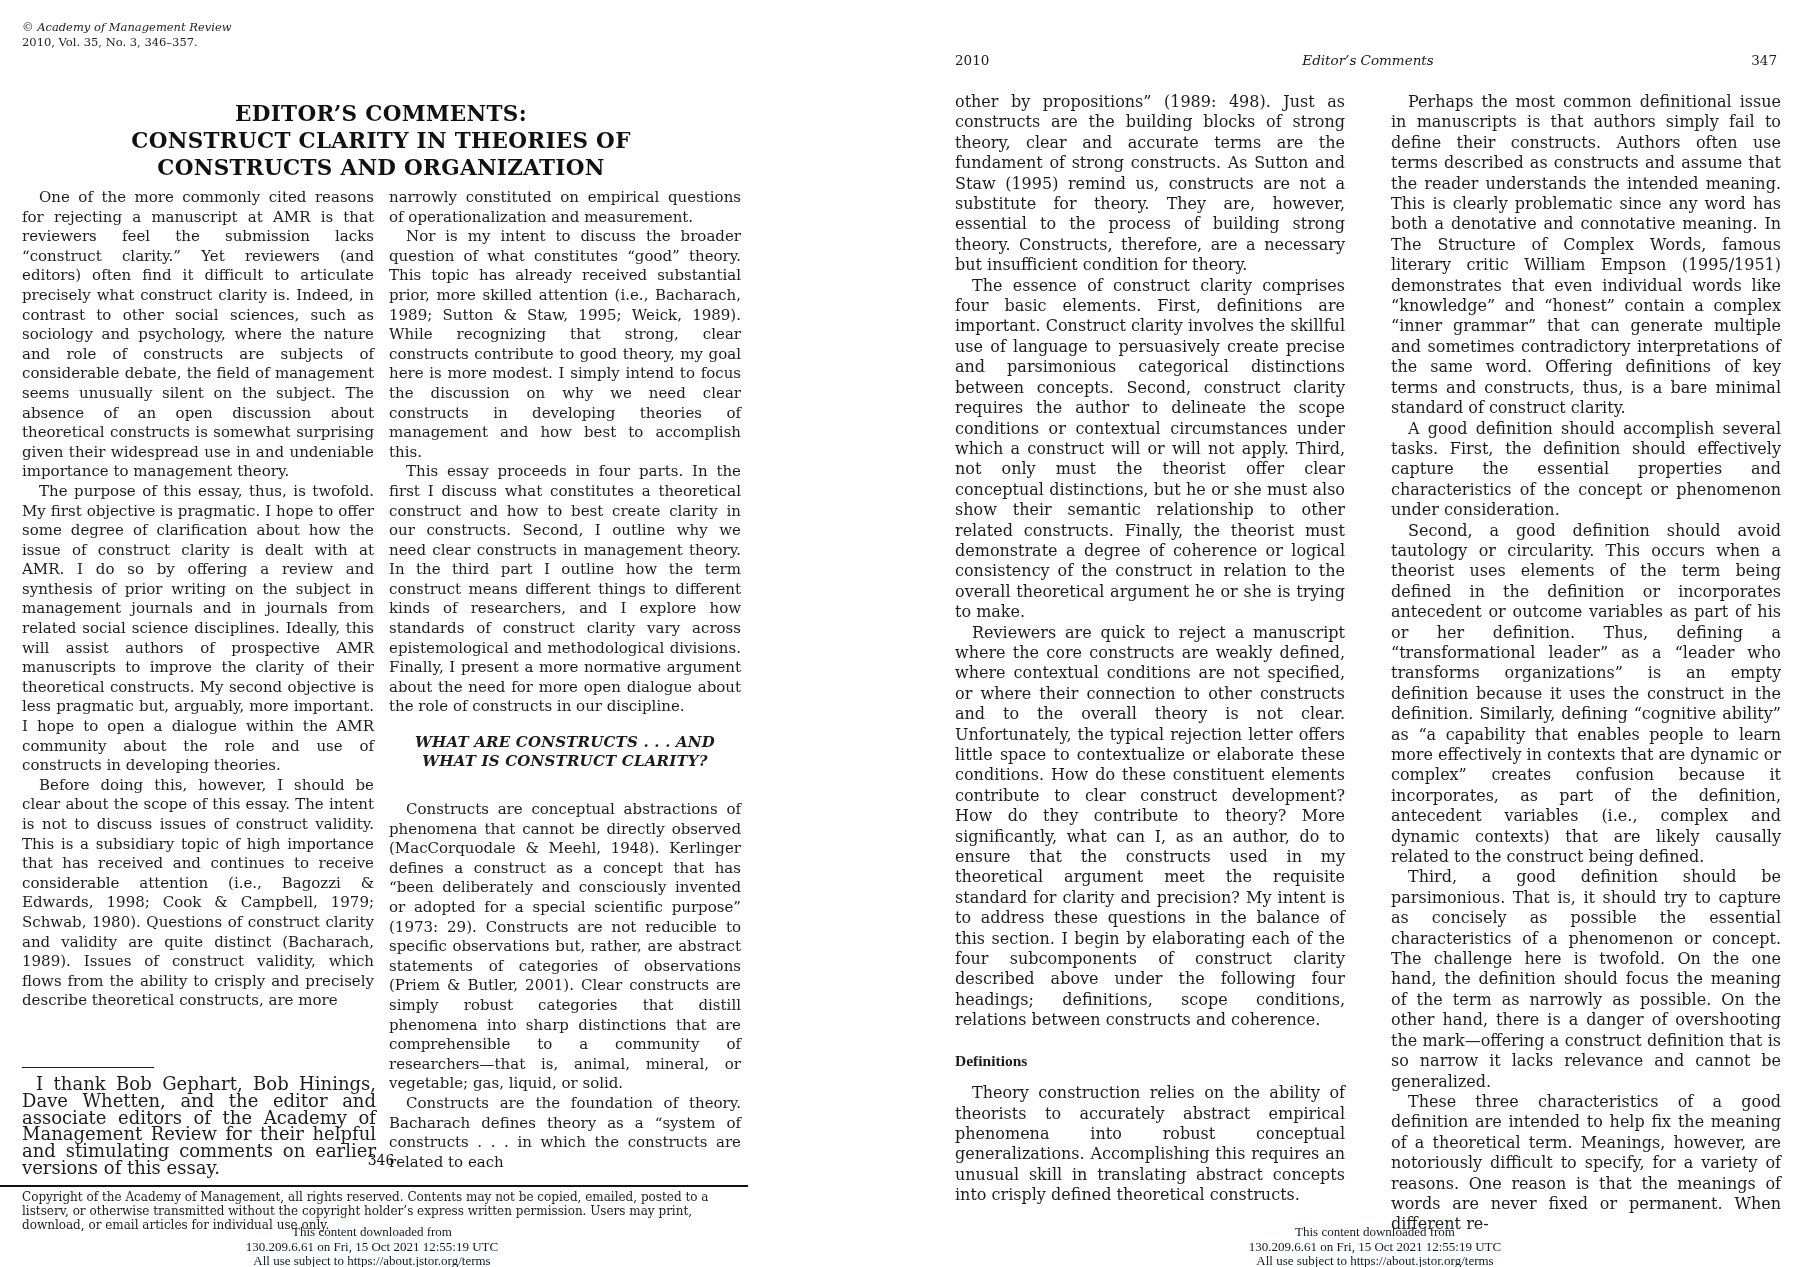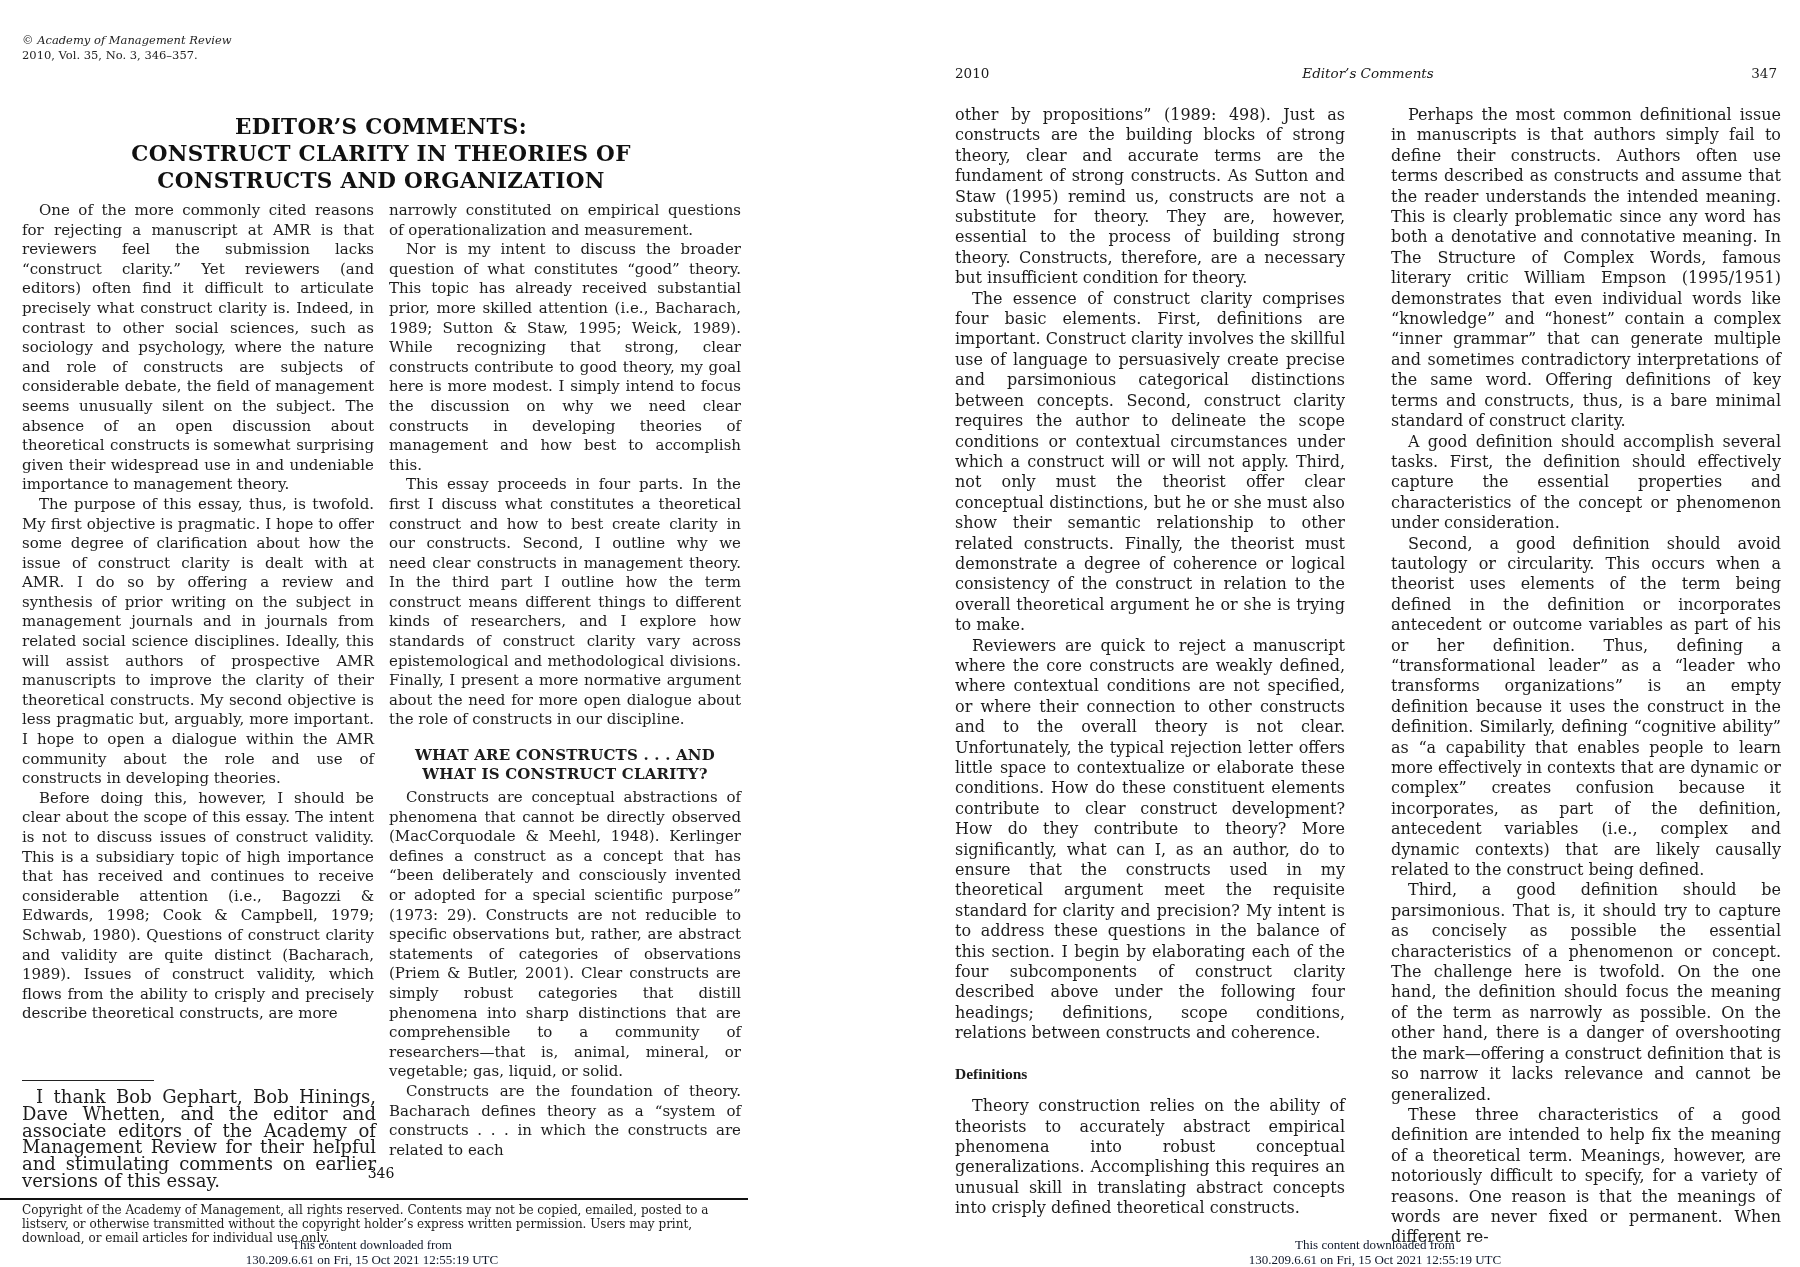--- a/index.html
+++ b/index.html
@@ -1,32 +1,32 @@
 <!DOCTYPE html>
 <html><head>
 <meta charset="utf-8">
 <style>
   html,body{margin:0;padding:0;background:#ffffff;}
   body{width:1800px;height:1267px;position:relative;font-family:"DejaVu Serif",serif;color:#1c1c1c;overflow:hidden;}
-  .page{position:absolute;top:17px;height:1028px;}
+  .page{position:absolute;top:4px;height:1028px;}
   .page-left{left:0;width:900px;}
   .page-right{left:945px;width:855px;}
 
   
   .masthead{position:absolute;left:22px;top:16px;font-size:11.5px;line-height:15px;color:#222;}
   .masthead .jrnl{font-style:italic;}
   .article-title{position:absolute;left:22px;top:82px;width:718px;text-align:center;font-weight:bold;font-size:21.5px;line-height:27px;letter-spacing:.3px;color:#111;}
   .cols{position:absolute;display:flex;}
   .page-left .cols{left:22px;top:184px;width:720px;gap:15px;}
   .page-left .col{width:352px;font-size:15px;line-height:19.6px;}
   .page-right .cols{left:10px;top:88px;width:826px;gap:46px;}
   .page-right .col{width:398px;font-size:16px;line-height:20.4px;}
   .col p{margin:0;text-align:justify;text-indent:17px;}
   .col p.noindent{text-indent:0;}
-  .section-heading{font-weight:bold;text-align:center;font-size:15px;line-height:19px;margin:16px 6px 4px;letter-spacing:.2px;}
+  .section-heading{font-weight:bold;text-align:center;font-size:15px;line-height:19px;margin:16px 6px 29px;letter-spacing:.2px;font-style:italic;}
   .sub-heading{font-weight:bold;text-align:left;font-size:15.5px;margin:20px 0 12px;font-family:Liberation Serif, serif;}
 
   .footnote-rule{position:absolute;left:22px;top:1063px;width:132px;border-top:1.3px solid #222;}
   .footnote{position:absolute;left:22px;top:1072px;width:354px;font-size:18px;line-height:16.8px;text-align:justify;margin:0;text-indent:14px;}
   .pagenum-left{position:absolute;left:22px;top:1148px;width:718px;text-align:center;font-size:14px;color:#111;}
   .copyright-rule{position:absolute;left:0;top:1181px;width:748px;border-top:2px solid #111;}
   .copyright{position:absolute;left:22px;top:1187px;width:726px;font-size:12px;line-height:13.8px;text-align:left;margin:0;color:#1a1a1a;}
 
   .download{position:absolute;top:1221px;text-align:center;font-family:"Liberation Serif",serif;font-size:13px;line-height:14.5px;color:#0f172a;}
   .download-left{left:22px;width:700px;}

